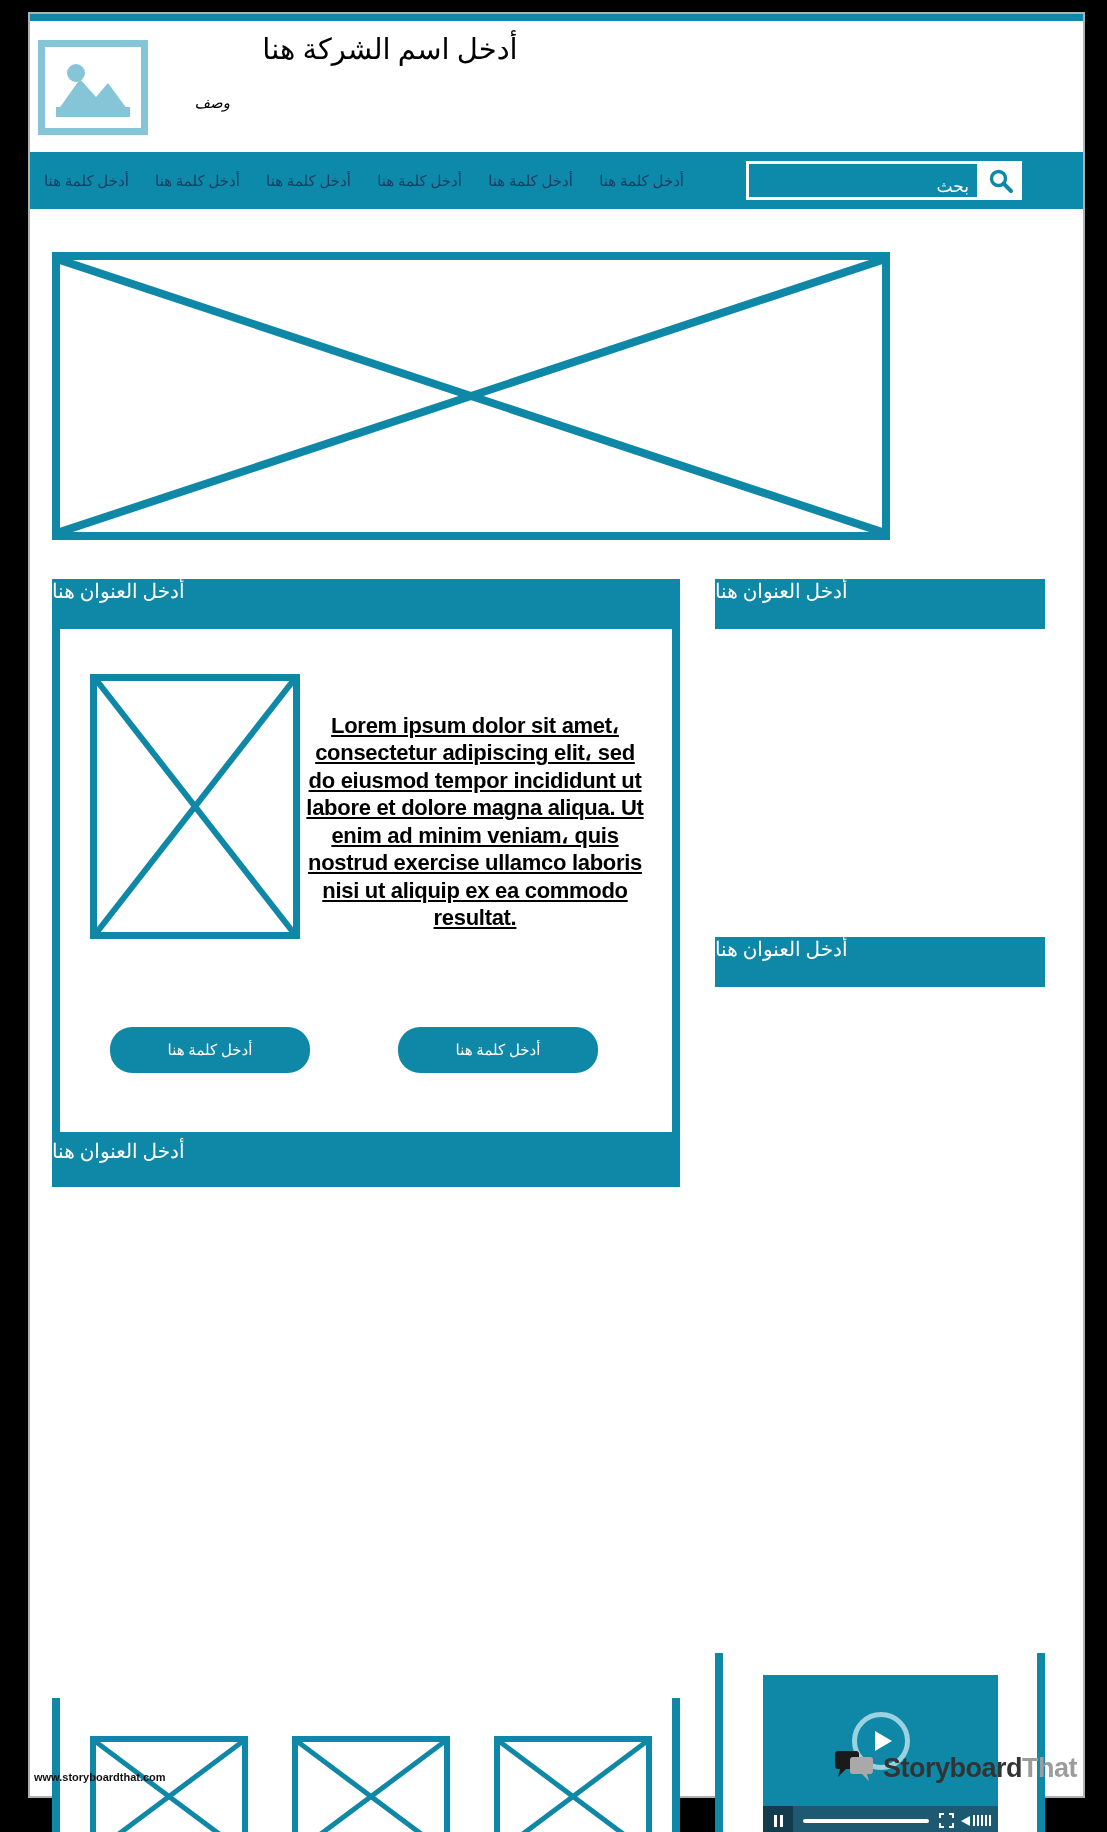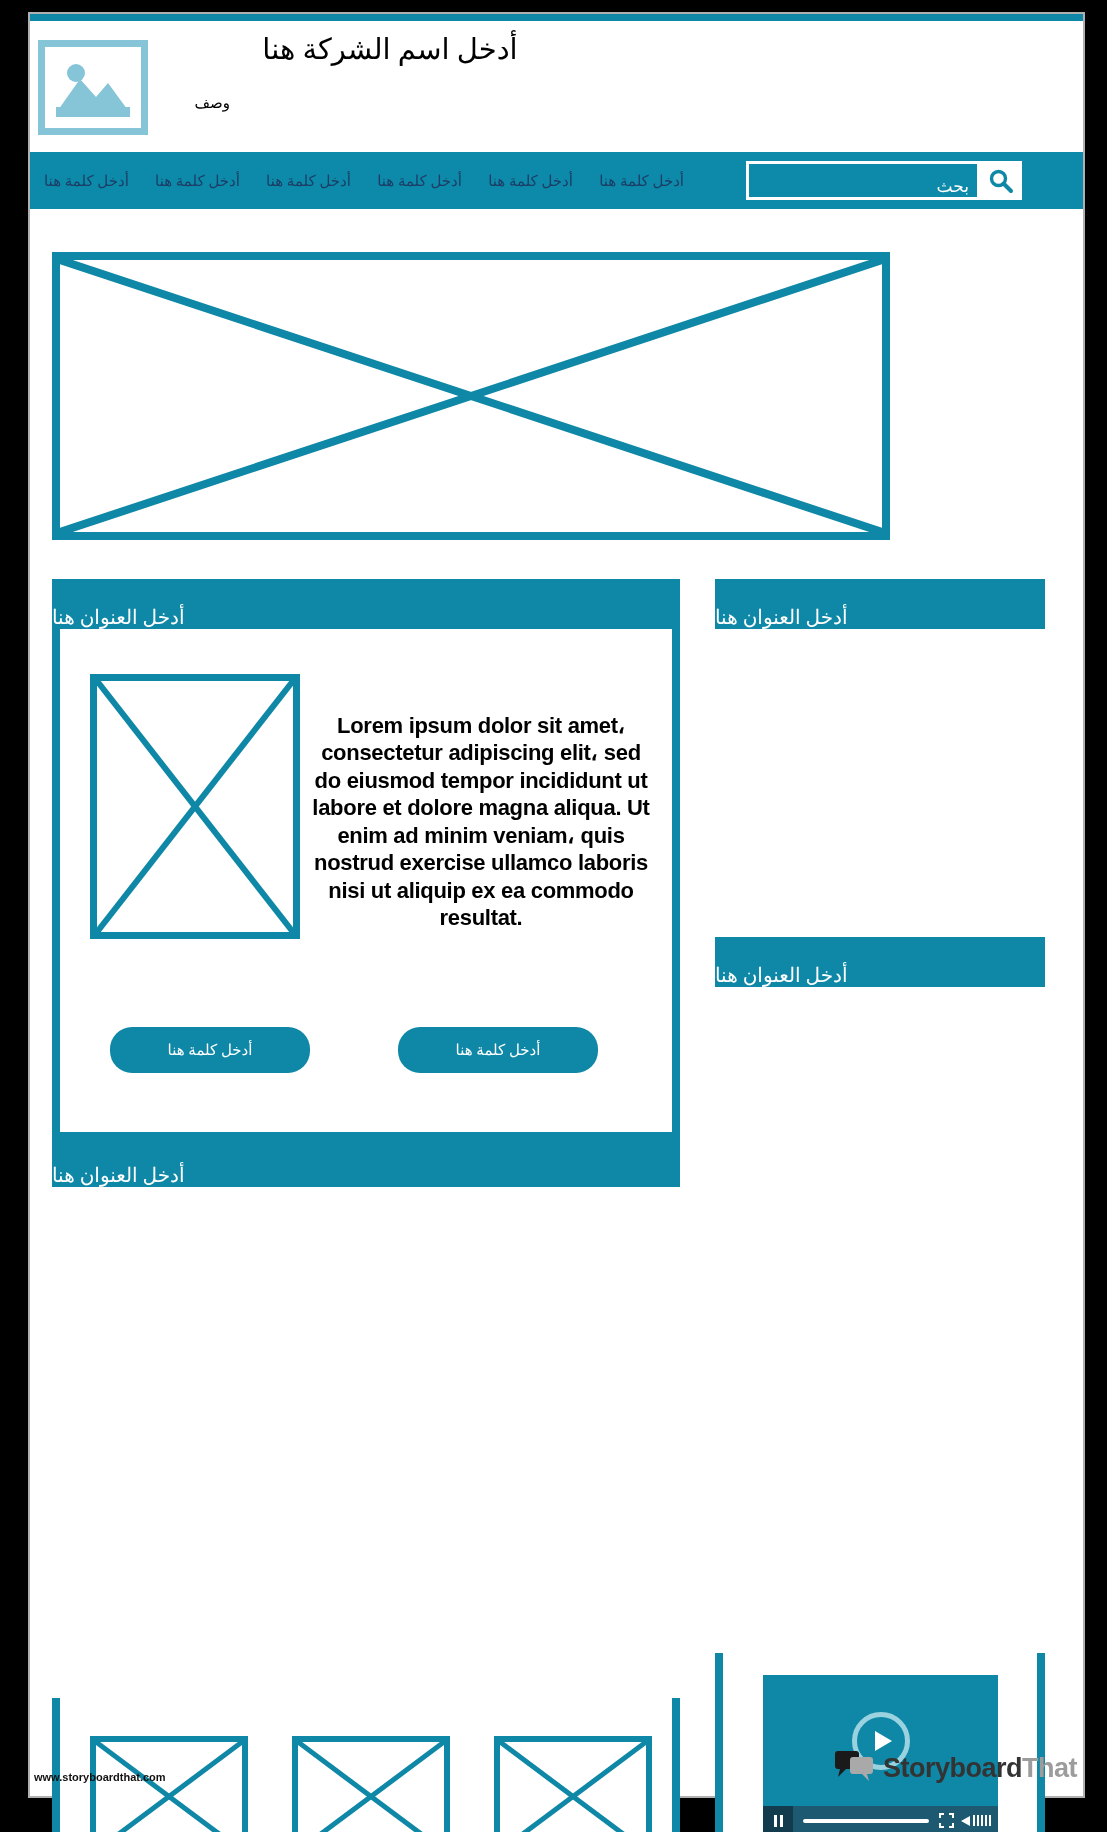--- a/index.html
+++ b/index.html
@@ -10,42 +10,42 @@
   *{margin:0;padding:0;box-sizing:border-box;}
   html,body{width:1107px;height:1832px;}
   body{background:var(--canvas);position:relative;font-family:"Liberation Sans",sans-serif;overflow:hidden;}
   .page{position:absolute;left:28px;top:12px;width:1057px;height:1786px;background:#fff;border:2px solid #b0b0b0;}
   .page > *{position:absolute;}
   .top-strip{left:0;top:0;width:100%;height:7px;background:var(--teal);}
   
   .logo-box{left:8px;top:26px;width:110px;height:95px;border:7px solid var(--light-blue);background:#fff;display:flex;align-items:center;justify-content:center;}
   .logo-box svg{width:78px;height:62px;}
   .company-title{left:225px;top:18px;width:270px;text-align:center;font-size:29px;color:#000;font-family:Liberation Serif, serif;white-space:nowrap;direction:rtl;}
-  .company-desc{left:120px;top:80px;width:80px;text-align:right;font-size:15px;color:#000;font-family:"Liberation Serif",serif;direction:rtl;}
+  .company-desc{left:120px;top:80px;width:80px;text-align:right;font-size:15px;color:#000;font-family:"Liberation Serif",serif;direction:rtl;font-style:italic;}
   
   .navbar{left:0;top:138px;width:1053px;height:57px;background:var(--nav-teal);}
   .nav-items{position:absolute;left:14px;top:0;width:640px;height:100%;display:flex;align-items:center;justify-content:space-between;direction:rtl;}
   .nav-item{font-size:15px;color:var(--navy);font-family:"Liberation Serif",serif;cursor:pointer;white-space:nowrap;}
   .search-input{position:absolute;left:716px;top:9px;width:234px;height:39px;border:3px solid #fff;display:flex;align-items:flex-end;direction:rtl;padding-right:8px;}
   .search-input span{color:#fff;font-size:17px;font-family:"Liberation Serif",serif;}
   .search-btn{position:absolute;left:950px;top:9px;width:42px;height:39px;background:#fff;display:flex;align-items:center;justify-content:center;}
   
   .hero{left:22px;top:238px;width:838px;height:288px;border:8px solid var(--teal);background:#fff;}
   .xph{display:block;width:100%;height:100%;}
   .xph line{stroke:var(--teal);}
   
-  .panel-header{background:var(--teal);color:#fff;display:flex;align-items:flex-end;justify-content:flex-end;font-size:20px;font-family:"Liberation Serif",serif;direction:rtl;}
+  .panel-header{background:var(--teal);color:#fff;display:flex;align-items:flex-start;justify-content:flex-end;font-size:20px;font-family:"Liberation Serif",serif;direction:rtl;}
   .panel-body{background:#fff;border:8px solid var(--teal);border-top:none;position:relative;}
   .blorem{font-weight:700;color:#000;letter-spacing:-0.3px;line-height:1.25;font-size:22px;}
   .pill{background:var(--teal);color:#fff;display:flex;align-items:center;justify-content:center;font-size:15px;font-family:"Liberation Serif",serif;direction:rtl;cursor:pointer;}
   
   .pa-header{left:22px;top:565px;width:628px;height:50px;padding-right:14px;}
   .pa-body{left:22px;top:615px;width:628px;height:511px;}
   .pa-ph{position:absolute;left:30px;top:45px;width:210px;height:265px;border:7px solid var(--teal);background:#fff;}
-  .pa-text{position:absolute;left:245px;top:25px;width:352px;height:335px;display:flex;align-items:center;justify-content:center;}
+  .pa-text{position:absolute;left:245px;top:25px;width:352px;height:335px;display:flex;align-items:center;text-decoration:underline;}
   .pa-text p{width:340px;text-align:center;}
   .pa-btn1{position:absolute;left:50px;top:398px;width:200px;height:46px;border-radius:22px;}
   .pa-btn2{position:absolute;left:338px;top:398px;width:200px;height:46px;border-radius:22px;}
   .pb-header{left:22px;top:1125px;width:628px;height:48px;padding-right:14px;}
   .pb-body{left:22px;top:1173px;width:628px;height:513px;}
   .figures{position:absolute;left:0;top:38px;width:100%;display:flex;justify-content:space-between;padding:0 20px 0 30px;}
   .figure{width:158px;display:flex;flex-direction:column;align-items:center;}
   .fig-ph{width:158px;height:121px;border:6px solid var(--teal);background:#fff;}
   
   .s1-header{left:685px;top:565px;width:330px;height:50px;padding-right:12px;}

